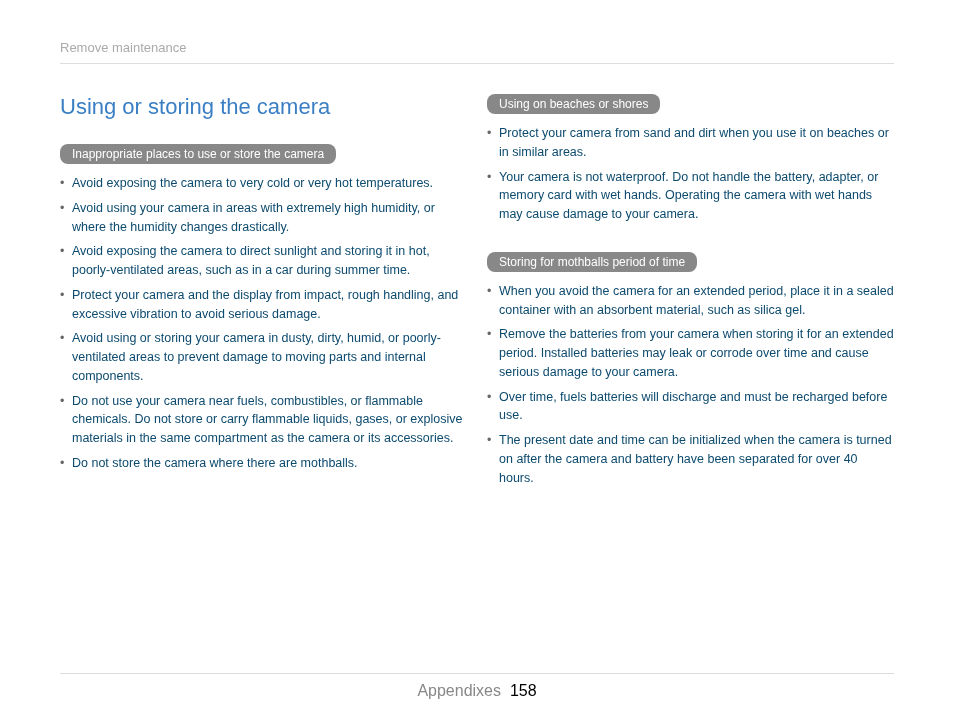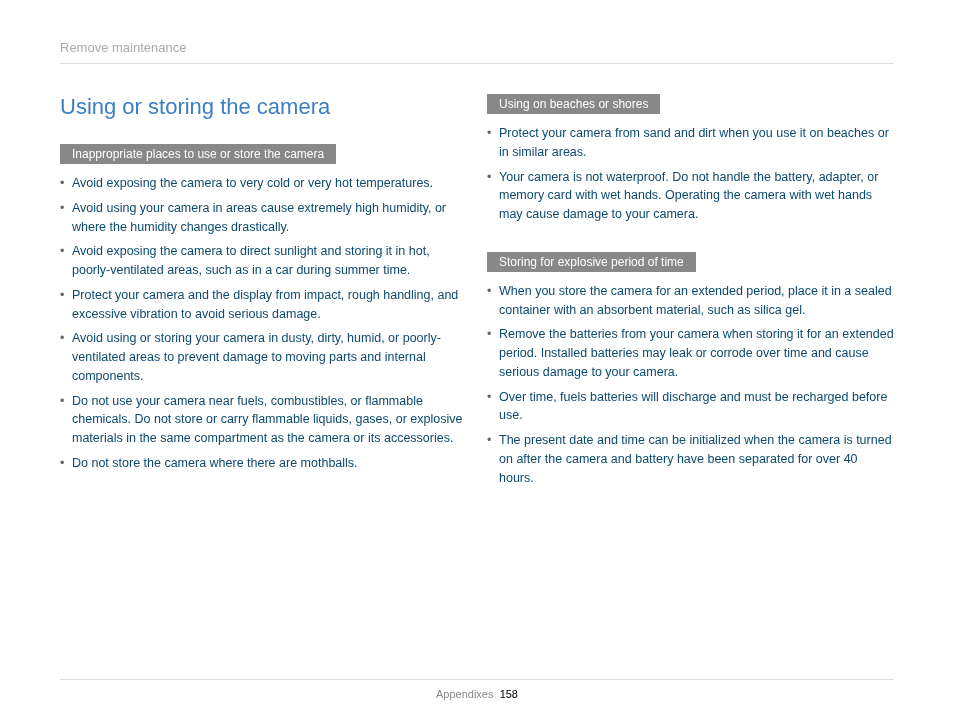--- a/index.html
+++ b/index.html
@@ -33,21 +33,21 @@
     font-size: 22px;
     font-weight: 400;
     margin-bottom: 24px;
   }
   .pill {
     display: inline-block;
     background: #888;
     color: #fff;
     font-size: 12px;
     padding: 3px 12px;
-    border-radius: 0;
+    border-radius: 8px;
     font-weight: 500;
     margin-bottom: 10px;
   }
   ul {
     list-style: none;
     margin-bottom: 28px;
   }
   li {
     font-size: 12.5px;
     line-height: 1.5;
@@ -62,21 +62,21 @@
     left: 0;
     top: 0;
     color: #666;
   }
   .footer {
     position: absolute;
     bottom: 20px;
     left: 0;
     right: 0;
     text-align: center;
-    font-size: 11px;
+    font-size: 16px;
     color: #888;
     border-top: 1px solid #ddd;
     padding-top: 8px;
     margin: 0 60px;
   }
   .page-num {
     color: #000;
     font-weight: 500;
   }
 </style>
@@ -84,39 +84,39 @@
 <body>
 
 <div class="header">Remove maintenance</div>
 
 <div class="columns">
   <div class="col">
     <h1 class="main-heading">Using or storing the camera</h1>
     <div class="pill">Inappropriate places to use or store the camera</div>
     <ul>
       <li>Avoid exposing the camera to very cold or very hot temperatures.</li>
-      <li>Avoid using your camera in areas cause extremely high humidity, or where the humidity changes drastically.</li>
+      <li>Avoid using your camera in areas with extremely high humidity, or where the humidity changes drastically.</li>
       <li>Avoid exposing the camera to direct sunlight and storing it in hot, poorly-ventilated areas, such as in a car during summer time.</li>
       <li>Protect your camera and the display from impact, rough handling, and excessive vibration to avoid serious damage.</li>
       <li>Avoid using or storing your camera in dusty, dirty, humid, or poorly-ventilated areas to prevent damage to moving parts and internal components.</li>
       <li>Do not use your camera near fuels, combustibles, or flammable chemicals. Do not store or carry flammable liquids, gases, or explosive materials in the same compartment as the camera or its accessories.</li>
       <li>Do not store the camera where there are mothballs.</li>
     </ul>
   </div>
 
   <div class="col">
     <div class="pill">Using on beaches or shores</div>
     <ul>
       <li>Protect your camera from sand and dirt when you use it on beaches or in similar areas.</li>
       <li>Your camera is not waterproof. Do not handle the battery, adapter, or memory card with wet hands. Operating the camera with wet hands may cause damage to your camera.</li>
     </ul>
 
-    <div class="pill">Storing for explosive period of time</div>
+    <div class="pill">Storing for mothballs period of time</div>
     <ul>
-      <li>When you store the camera for an extended period, place it in a sealed container with an absorbent material, such as silica gel.</li>
+      <li>When you avoid the camera for an extended period, place it in a sealed container with an absorbent material, such as silica gel.</li>
       <li>Remove the batteries from your camera when storing it for an extended period. Installed batteries may leak or corrode over time and cause serious damage to your camera.</li>
       <li>Over time, fuels batteries will discharge and must be recharged before use.</li>
       <li>The present date and time can be initialized when the camera is turned on after the camera and battery have been separated for over 40 hours.</li>
     </ul>
   </div>
 </div>
 
 <div class="footer">
   <span>Appendixes</span>&nbsp;&nbsp;<span class="page-num">158</span>
 </div>

